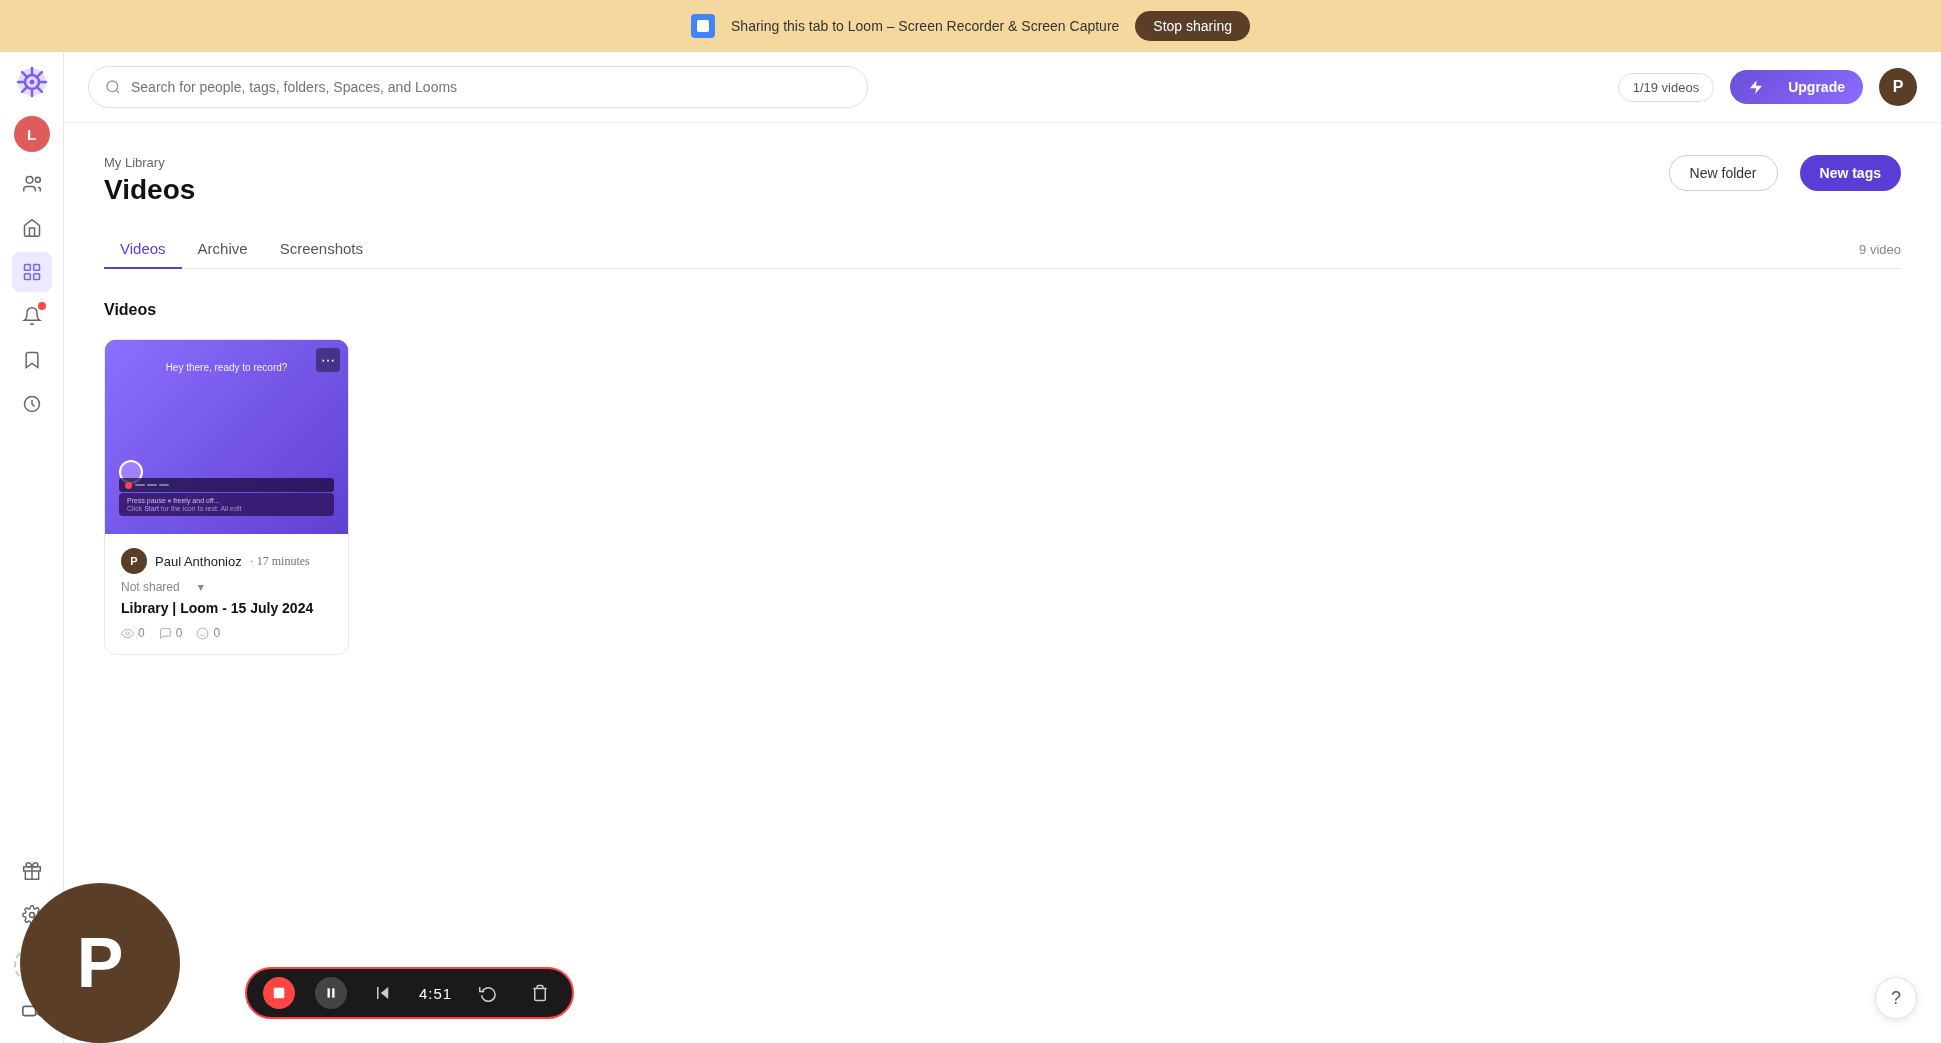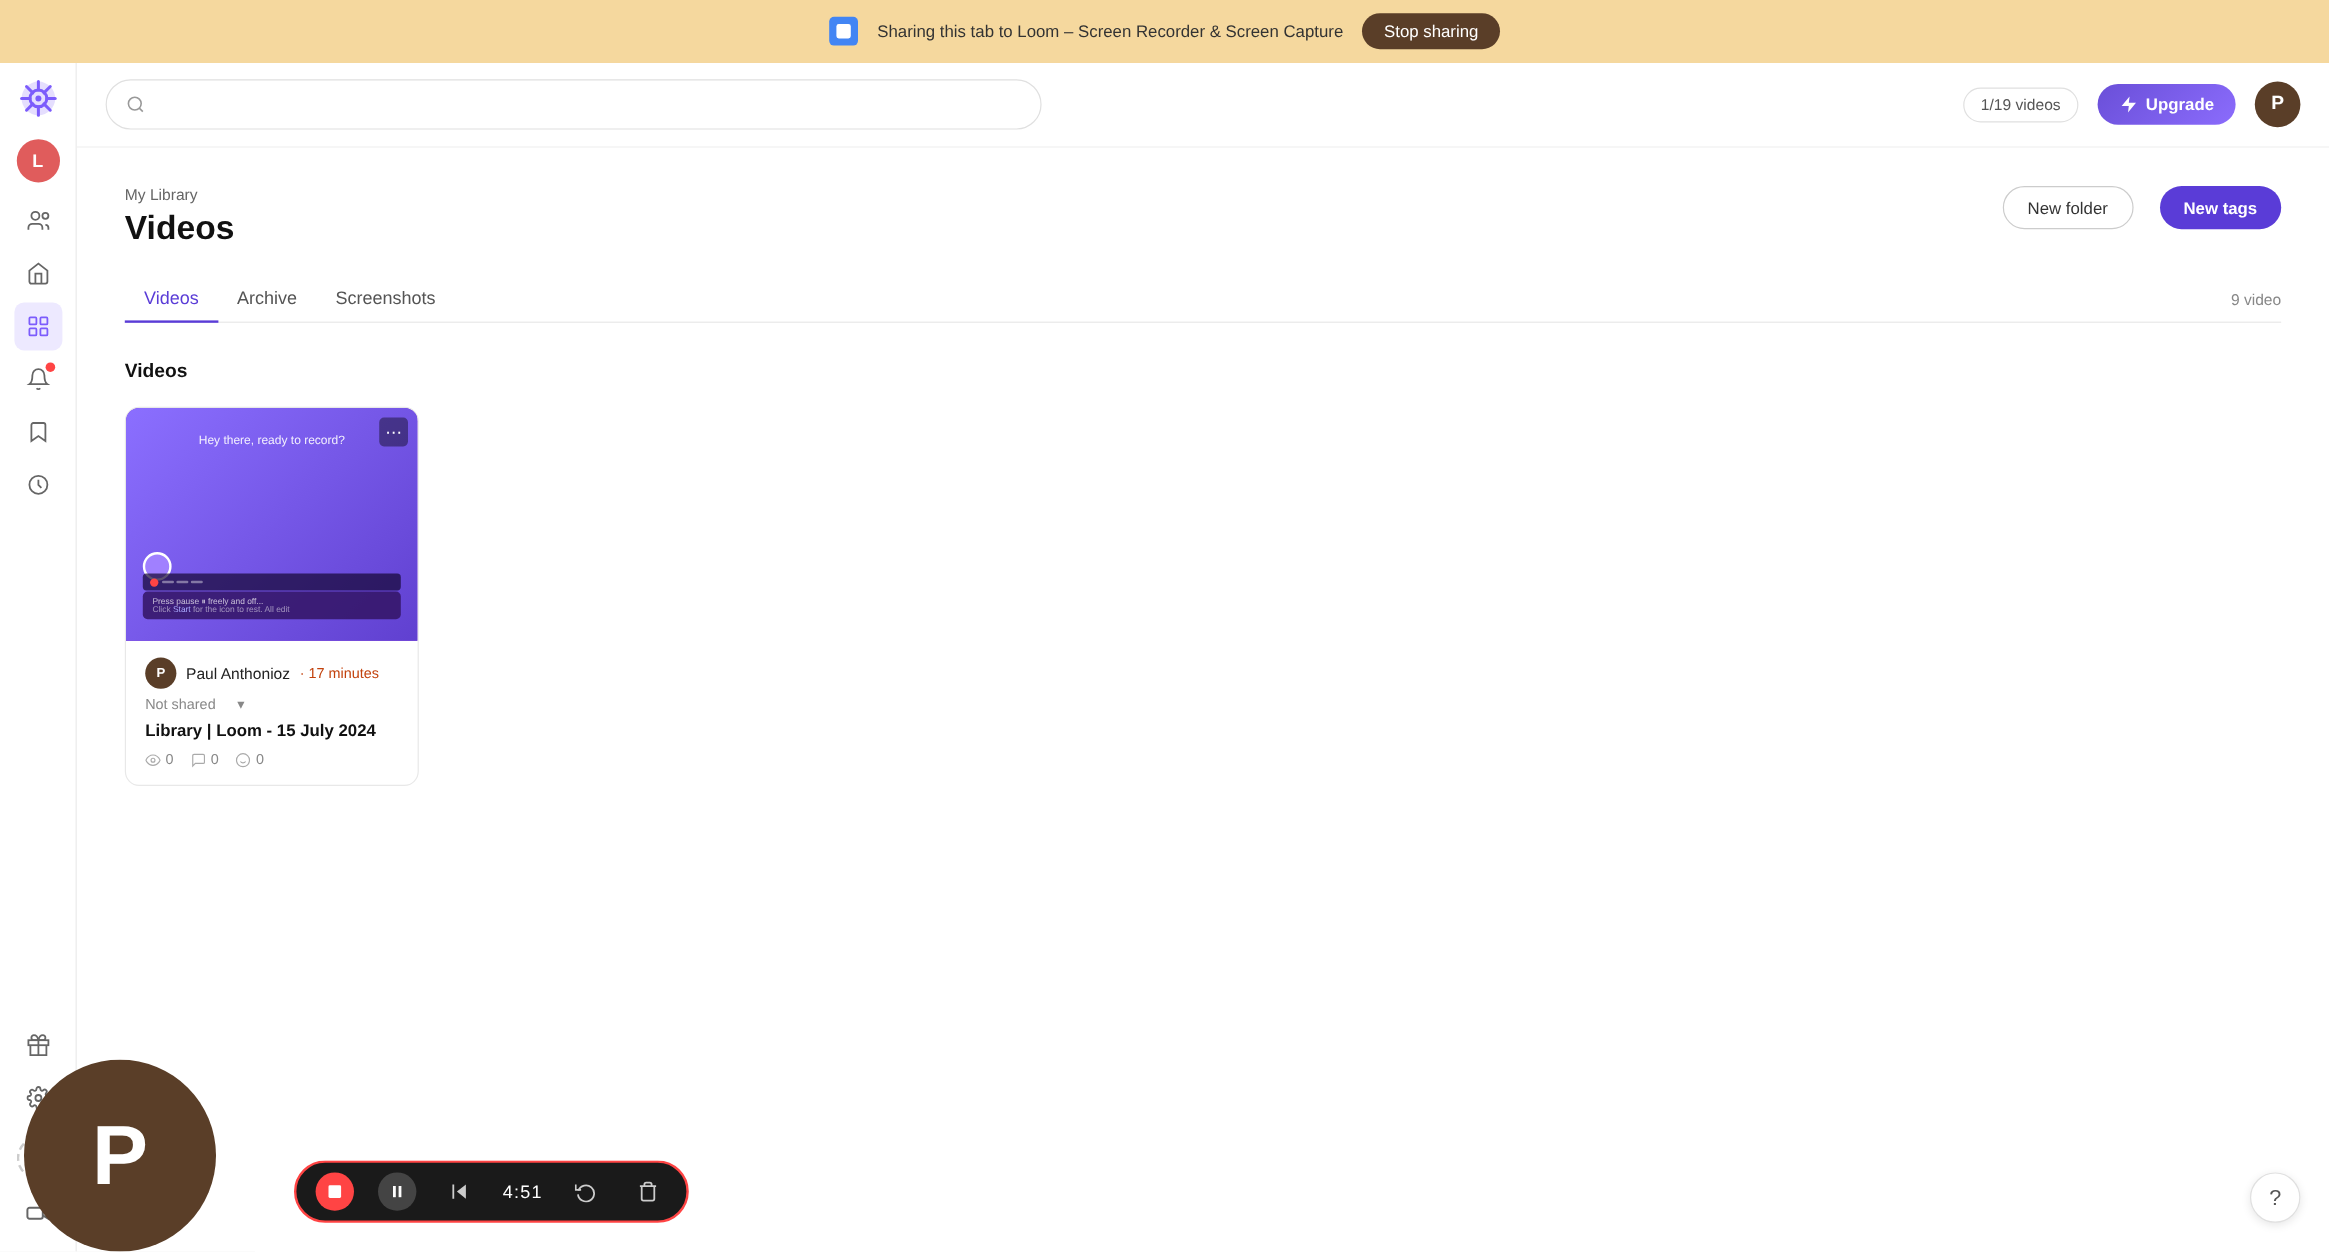--- a/index.html
+++ b/index.html
@@ -170,21 +170,21 @@
       background: linear-gradient(135deg, #6a4fd8, #8b6cfc);
       color: white;
       border: none;
       border-radius: 20px;
       padding: 9px 18px;
       font-size: 14px;
       font-weight: 600;
       cursor: pointer;
       display: flex;
       align-items: center;
-      gap: 6px;
+      gap: 24px;
     }
     .header-avatar {
       width: 38px;
       height: 38px;
       border-radius: 50%;
       background: #5a3e28;
       color: white;
       display: flex; align-items: center; justify-content: center;
       font-weight: 700;
       font-size: 16px;
@@ -338,21 +338,22 @@
       display: flex; align-items: center; justify-content: center;
       flex-shrink: 0;
     }
     .card-author-name {
       font-size: 13px;
       font-weight: 500;
       color: #222;
     }
     .card-time {
       font-size: 12px;
-      color: #c2410c;
+      color: #737373;
+      font-family: Liberation Serif, serif;
     }
     .card-shared {
       font-size: 12px;
       color: #888;
       cursor: pointer;
       display: flex;
       align-items: center;
       gap: 18px;
     }
     .card-title {
@@ -576,20 +577,21 @@
   </div>
 
   <div class="main-content">
 
     <div class="header-bar">
       <div class="search-box">
         <svg width="16" height="16" viewBox="0 0 24 24" fill="none" stroke="#999" stroke-width="2">
           <circle cx="11" cy="11" r="8"></circle>
             <line x1="21" y1="21" x2="16.65" y2="16.65"></line>
         </svg>
+        <input type="text" placeholder="Search for people, tags, folders, Spaces, and Looms" style="">
       </div>
       <div class="video-count-badge">1/19 videos</div>
       <button class="upgrade-btn">
         <svg width="16" height="16" viewBox="0 0 24 24" fill="white">
           <polygon points="13,2 3,14 12,14 11,22 21,10 12,10"></polygon>
         </svg>
         <span>Upgrade</span>
       </button>
       <div class="header-avatar">P</div>
     </div>

